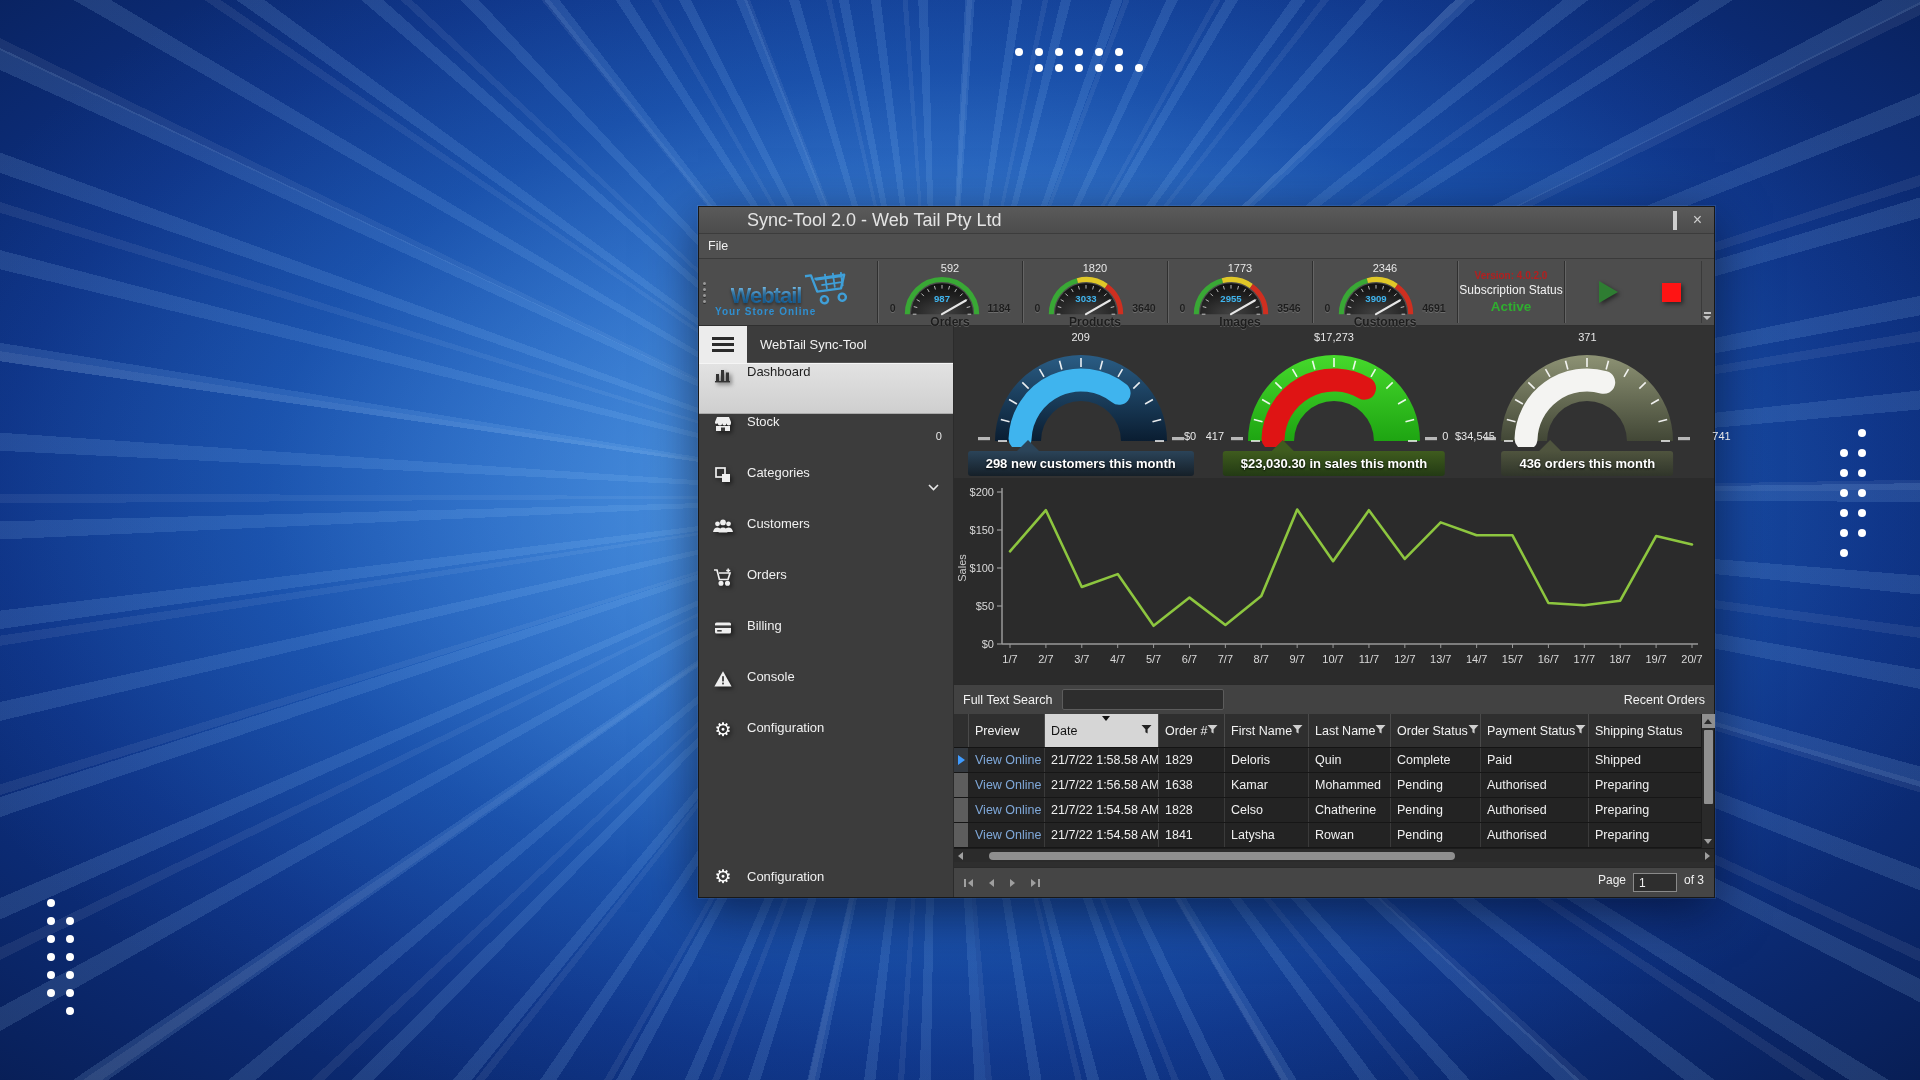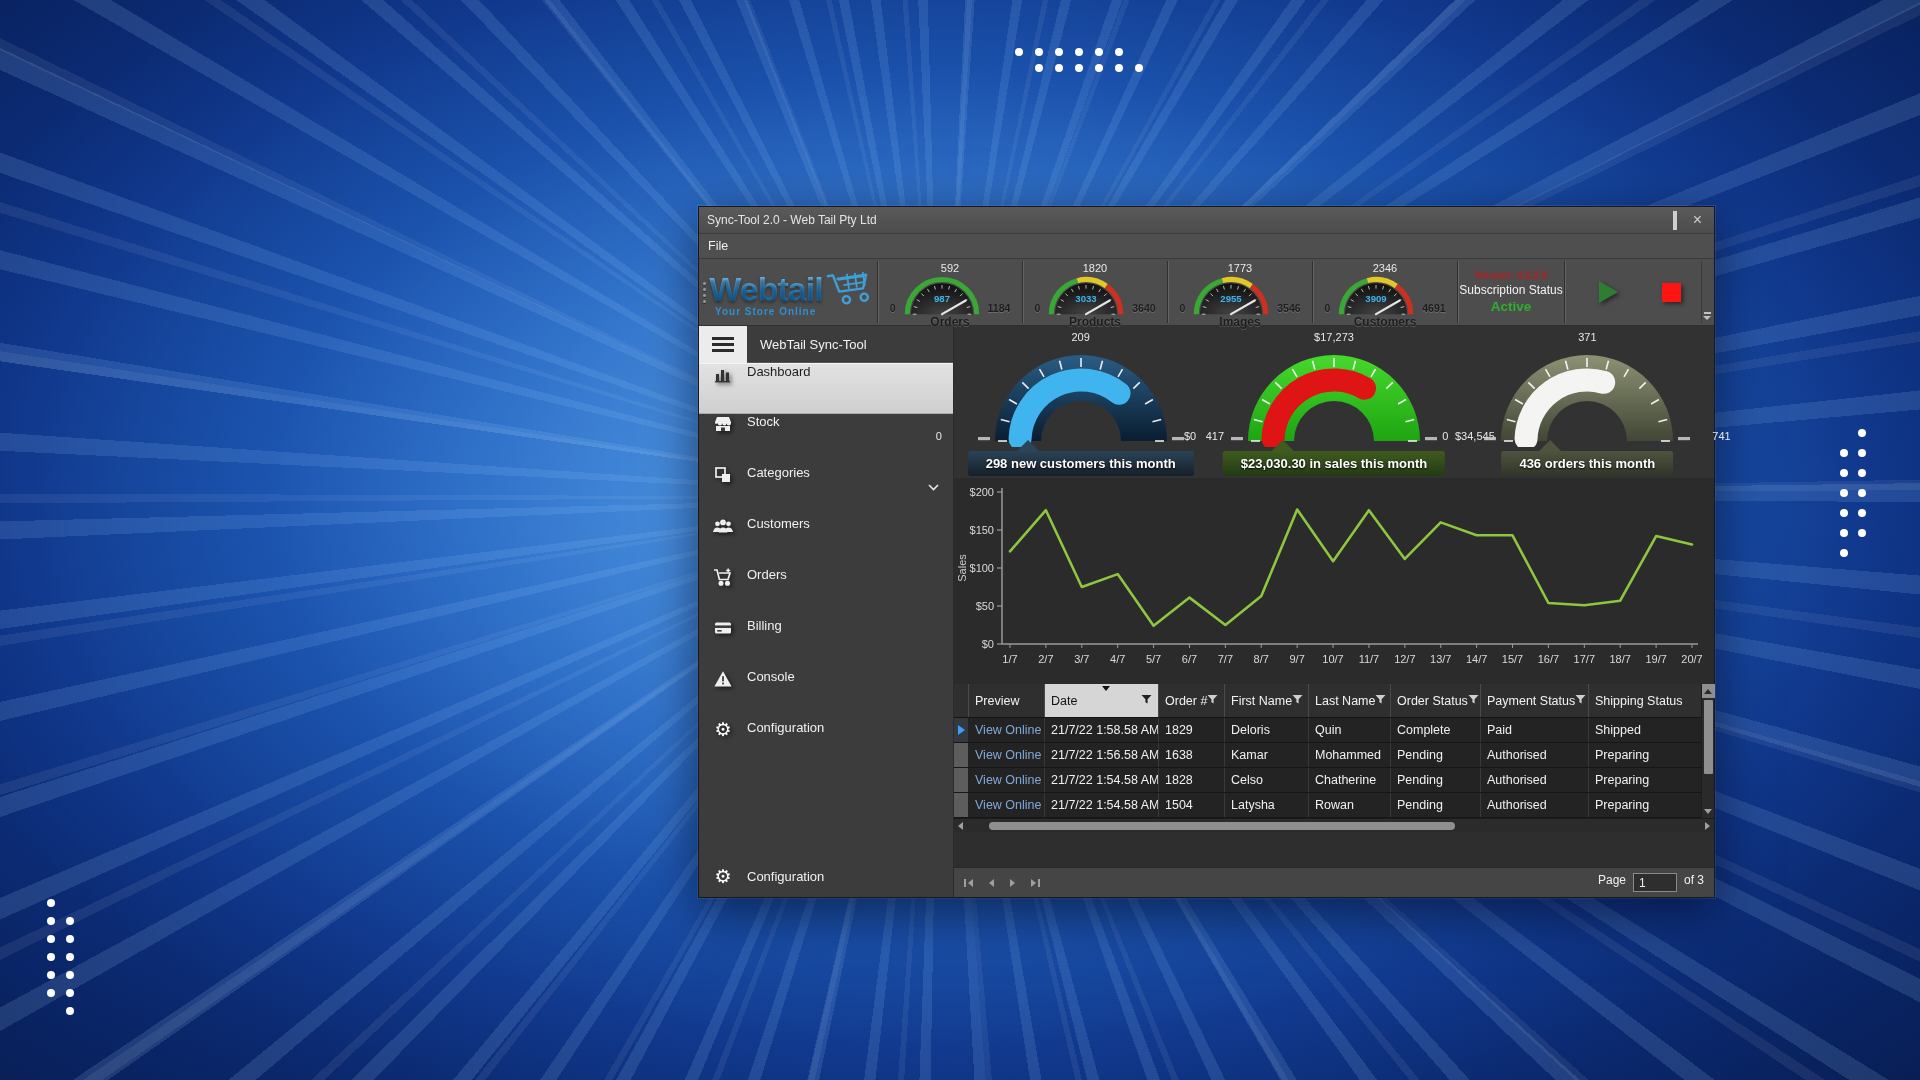--- a/index.html
+++ b/index.html
@@ -15,36 +15,36 @@
   }
   .dot{position:absolute;width:8px;height:8px;border-radius:50%;background:#fff;}
 
   
   #win{position:absolute;left:698px;top:206px;width:1017px;height:692px;
     background:#4b4b4b;border:1px solid #181818;
     box-shadow:0 14px 48px rgba(0,5,25,.6),0 0 0 1px rgba(130,190,255,.18);
     display:flex;flex-direction:column;}
   .titlebar{height:27px;background:linear-gradient(#5a5a5a,#4c4c4c);display:flex;align-items:center;
     padding:0 8px;border-bottom:1px solid #3c3c3c;flex:0 0 auto;}
-  .titlebar .title{color:#e4e4e4;font-size:12px;flex:1;}
+  .titlebar .title{color:#e4e4e4;font-size:18px;flex:1;margin-left:40px;}
   .winbtns{display:flex;gap:16px;align-items:center;margin-right:4px;}
   .winbtn{color:#cfcfcf;font-size:13px;line-height:13px;cursor:default;}
   .btn-max{width:11px;height:9px;border:2px solid #cfcfcf;}
   .btn-min{width:10px;height:3px;background:#cfcfcf;margin-top:6px;}
   .menubar{height:25px;background:#4f4f4f;border-bottom:1px solid #3a3a3a;display:flex;align-items:center;flex:0 0 auto;}
   .menu-item{color:#f0f0f0;font-size:12.5px;padding:0 9px;}
 
   
   .toolbar{height:67px;background:#4d4d4d;border-bottom:1px solid #303030;display:flex;align-items:stretch;position:relative;flex:0 0 auto;}
   .grip{width:10px;display:flex;flex-direction:column;justify-content:center;align-items:center;gap:3px;}
   .grip i{width:3px;height:3px;background:#9a9a9a;border-radius:50%;box-shadow:0 1px 0 #2e2e2e;}
   .tb-sep{width:1px;background:#2f2f2f;box-shadow:1px 0 0 #646464;margin:2px 0;}
   .logo-panel{width:168px;display:flex;flex-direction:column;justify-content:center;align-items:center;padding-top:2px;}
   .logo-row{display:flex;align-items:flex-end;}
-  .logo-text{font-size:34px;font-weight:bold;letter-spacing:-1px;
+  .logo-text{font-size:22px;font-weight:bold;letter-spacing:-1px;
     background:linear-gradient(#8fd0f5,#2a85c8 55%,#1668a8);-webkit-background-clip:text;background-clip:text;color:transparent;
     text-shadow:0 2px 3px rgba(0,0,0,.35);}
   .logo-tag{font-size:10px;font-weight:bold;color:#2f8fd0;letter-spacing:1px;margin-top:-3px;align-self:flex-start;padding-left:6px;}
   .tb-panel{width:144px;display:flex;flex-direction:column;align-items:center;padding-top:3px;position:relative;}
   .tb-mid{color:#e8e8e8;font-size:11px;line-height:12px;}
   .tb-g-row{display:flex;align-items:flex-end;}
   .tb-minmax{color:#1d1d1d;font-size:10.5px;font-weight:bold;text-shadow:0 1px 0 rgba(255,255,255,.18);line-height:10px;margin-bottom:3px;}
   .tb-name{color:#1d1d1d;font-size:12px;font-weight:bold;text-shadow:0 1px 0 rgba(255,255,255,.18);line-height:13px;}
   .sub-panel{width:106px;display:flex;flex-direction:column;align-items:center;justify-content:center;gap:2px;}
   .sub-version{font-size:10px;font-weight:bold;color:#b41f1f;}
@@ -662,20 +662,25 @@
               <text x="666.2105263157894" y="185" text-anchor="middle" fill="#d9d9d9" font-size="11">18/7</text>
               <line x1="702.1052631578947" y1="166" x2="702.1052631578947" y2="170" stroke="#9a9a9a" stroke-width="1"></line>
               <text x="702.1052631578947" y="185" text-anchor="middle" fill="#d9d9d9" font-size="11">19/7</text>
               <line x1="738" y1="166" x2="738" y2="170" stroke="#9a9a9a" stroke-width="1"></line>
               <text x="738" y="185" text-anchor="middle" fill="#d9d9d9" font-size="11">20/7</text>
               <polyline points="56.0,73.3 91.9,32.2 127.8,109.0 163.7,96.1 199.6,147.8 235.5,119.6 271.4,147.0 307.3,118.1 343.2,31.5 379.1,83.2 414.9,32.2 450.8,80.9 486.7,44.4 522.6,57.3 558.5,57.3 594.4,125.0 630.3,127.2 666.2,122.7 702.1,58.1 738.0,66.4" fill="none" stroke="#8dc63f" stroke-width="2.6" stroke-linejoin="round" stroke-linecap="round"></polyline>
               <text x="12" y="90" text-anchor="middle" fill="#cccccc" font-size="11" transform="rotate(-90 12 90)">Sales</text>
             </svg>
         </div>
 
+        <div class="searchbar">
+          <span class="search-label">Full Text Search</span>
+          <input class="search-input" type="text" value="" style="">
+          <span class="search-right">Recent Orders</span>
+        </div>
 
         <div class="grid">
           <div class="thead">
             <div class="th"></div>
             <div class="th">
                 <span>Preview</span>
               </div>
             <div class="th sel">
               <span class="sort-dn"></span>
               <span>Date</span>
@@ -750,21 +755,21 @@
             <div class="td">Celso</div>
             <div class="td">Chatherine</div>
             <div class="td">Pending</div>
             <div class="td">Authorised</div>
             <div class="td">Preparing</div>
           </div>
           <div class="trow">
             <div class="td ind"></div>
             <div class="td link">View Online</div>
             <div class="td">21/7/22 1:54.58 AM</div>
-            <div class="td">1504</div>
+            <div class="td">1841</div>
             <div class="td">Latysha</div>
             <div class="td">Rowan</div>
             <div class="td">Pending</div>
             <div class="td">Authorised</div>
             <div class="td">Preparing</div>
           </div>
 
           <div class="vscroll">
             <span class="vs-btn">
                 <span class="tri-up"></span>

